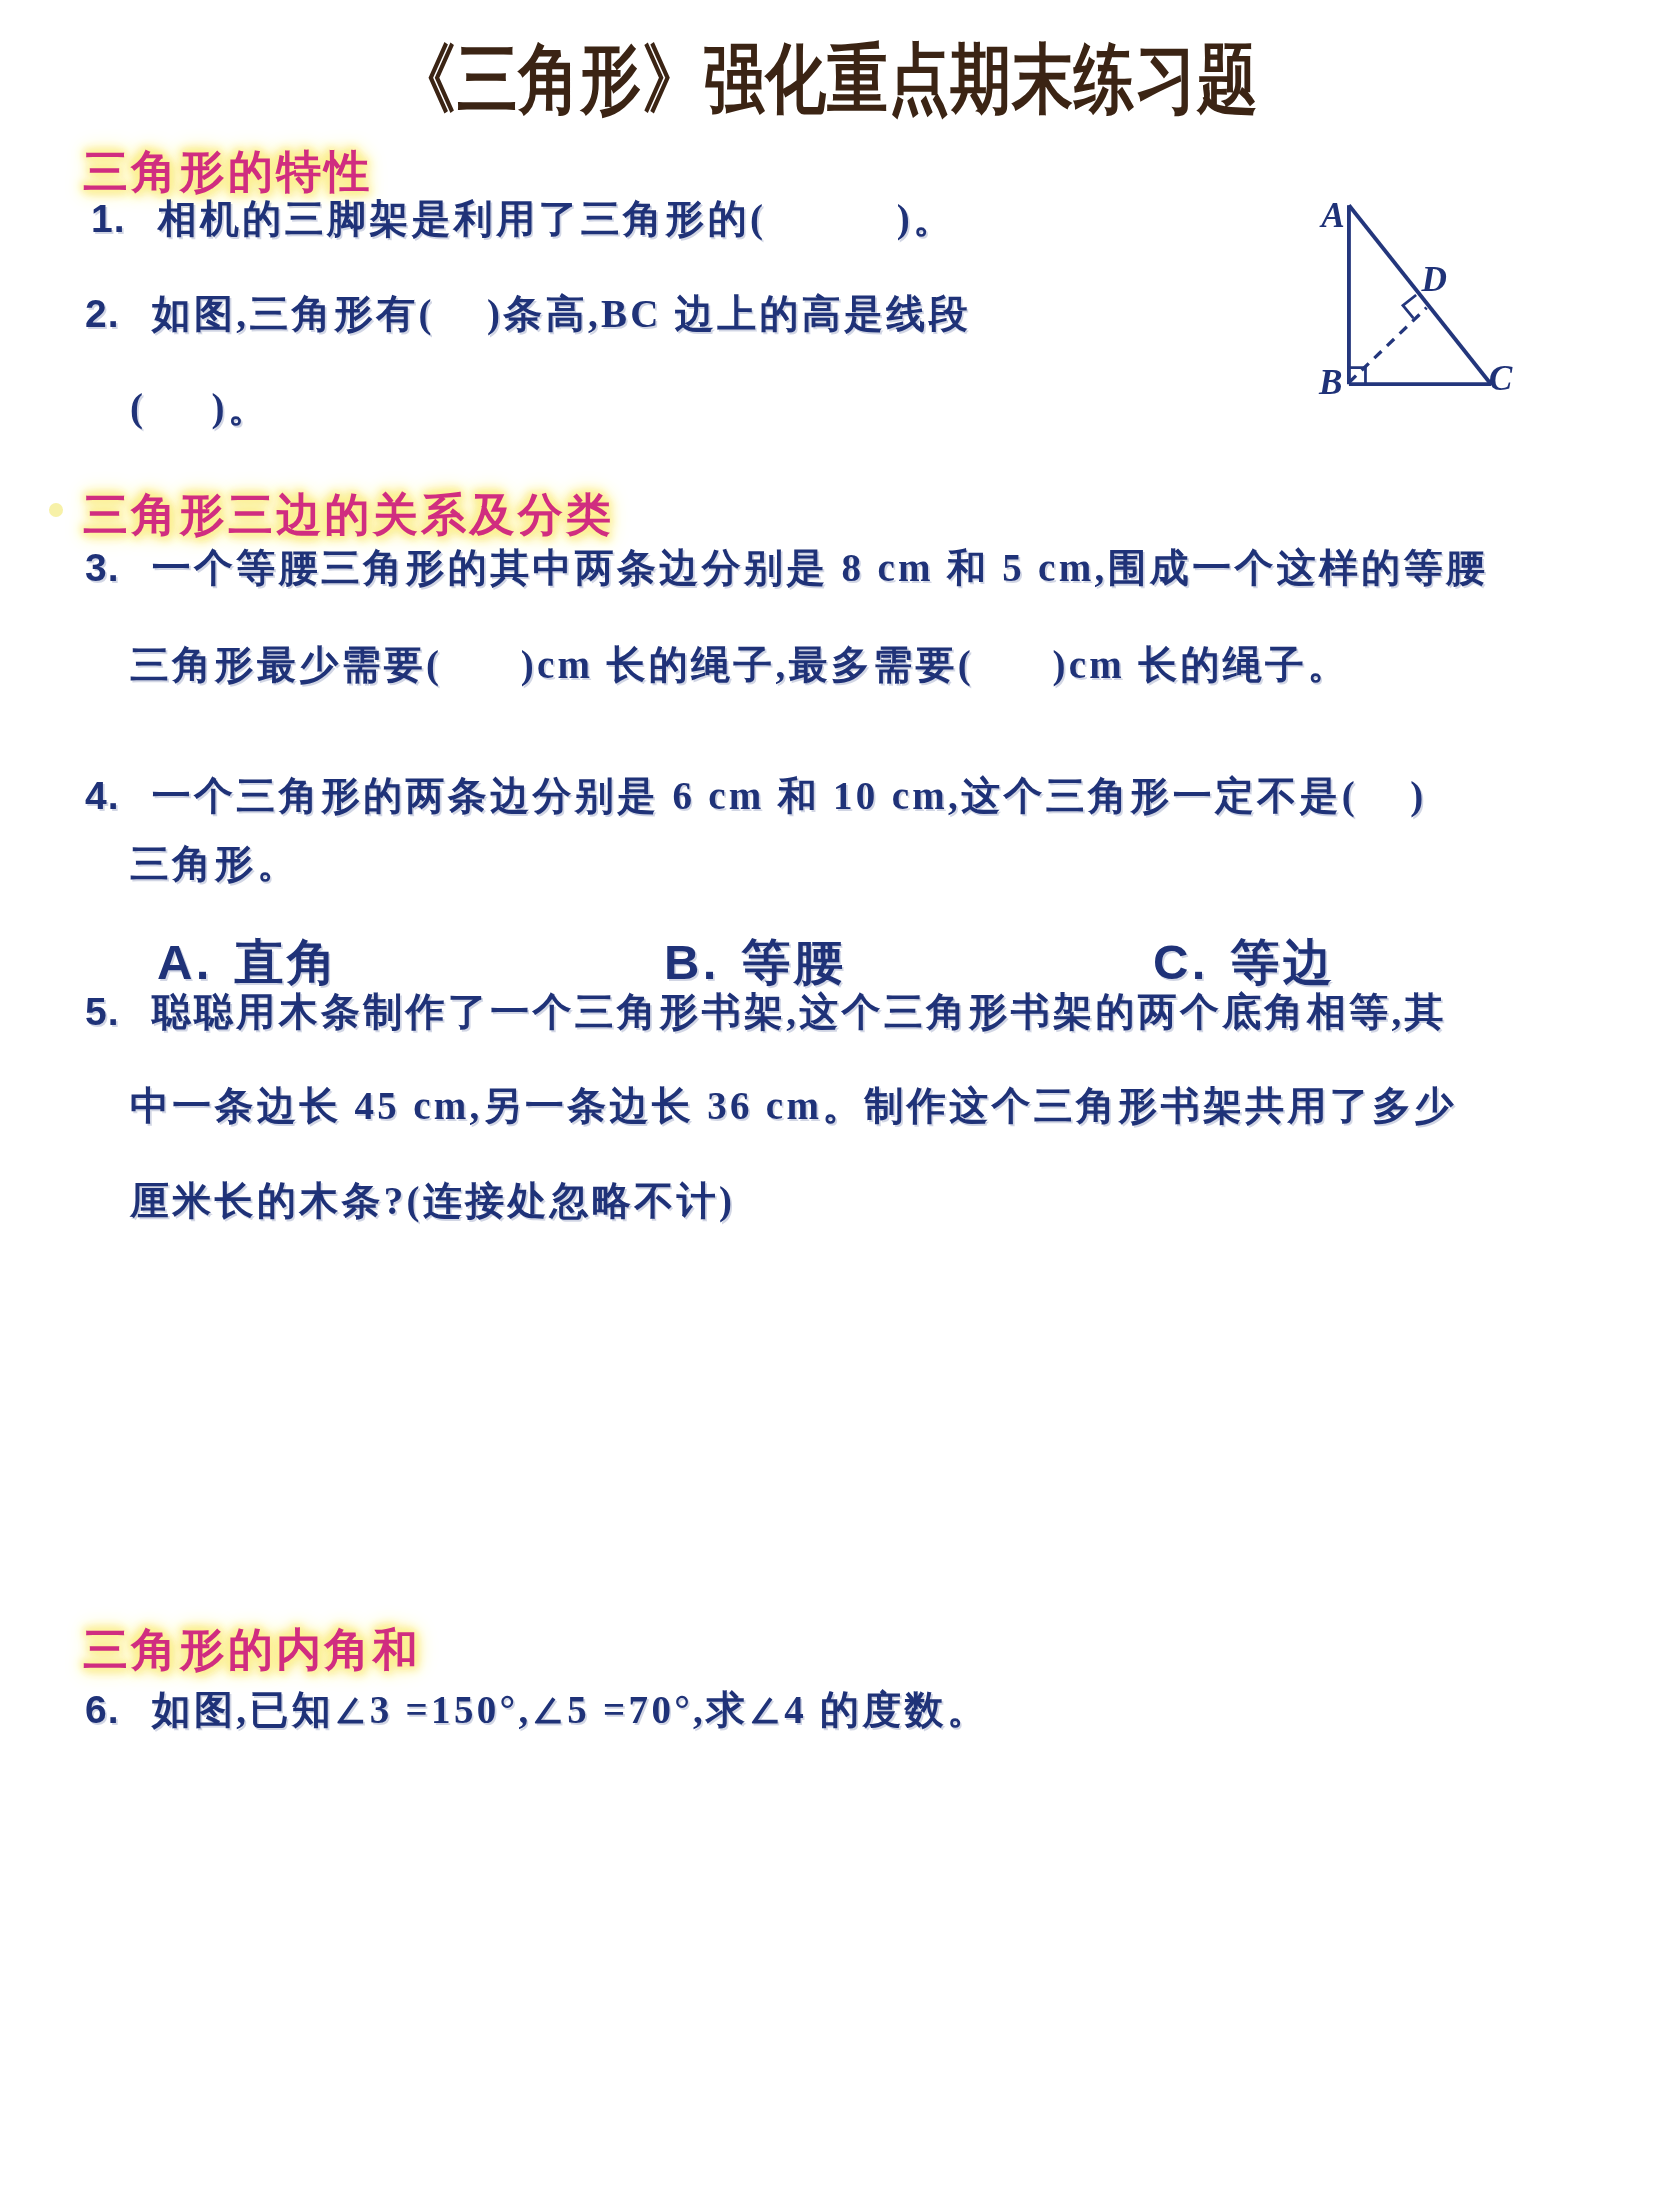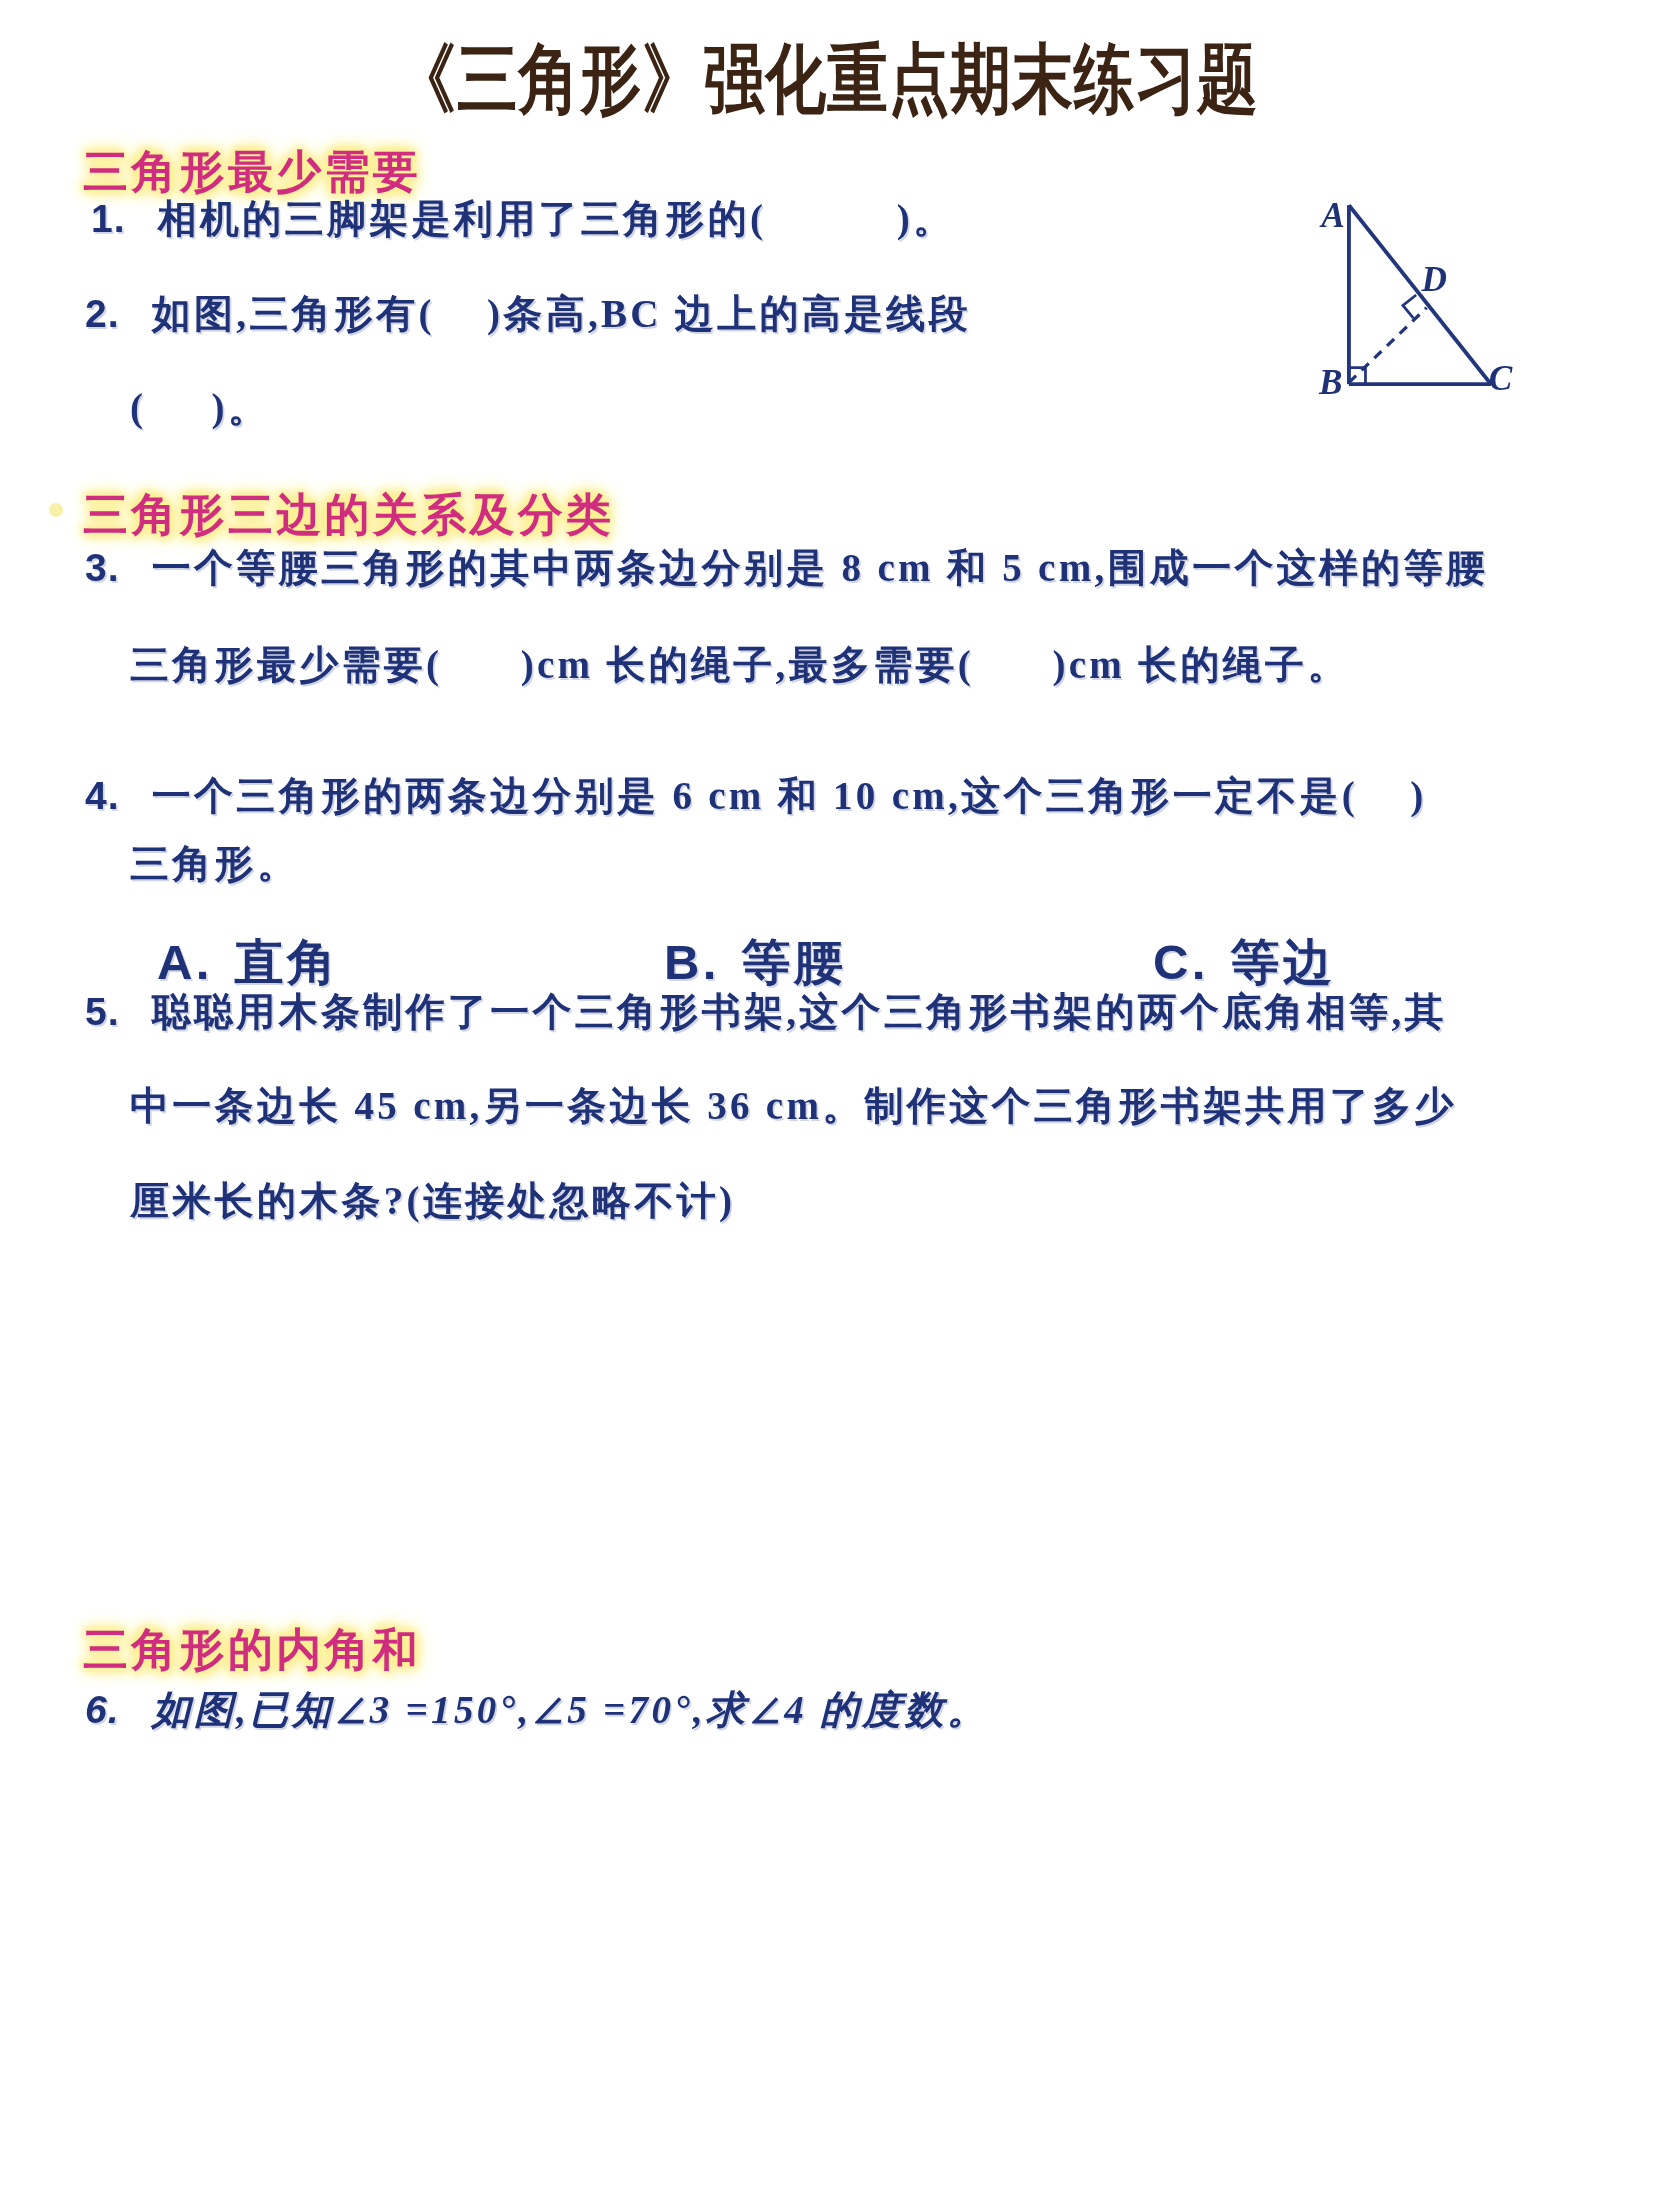--- a/index.html
+++ b/index.html
@@ -78,21 +78,21 @@
     background:#f6ef9f;opacity:0.9;
   }
 </style>
 </head>
 <body>
 
 <div class="page">
 
   <div class="doc-title">《三角形》强化重点期末练习题</div>
 
-  <div class="sec-header" style="left:83px;top:142px;">三角形最少需要</div>
+  <div class="sec-header" style="left:83px;top:142px;">三角形的特性</div>
 
   <div class="qline" style="left:85px;top:192px;margin-left:6px;"><span class="qnum">1.</span><span>相机的三脚架是利用了三角形的(          )。</span></div>
 
   <div class="qline" style="left:85px;top:287px;"><span class="qnum">2.</span><span>如图,三角形有(    )条高,BC 边上的高是线段</span></div>
   <div class="qline" style="left:130px;top:381px;"><span>(     )。</span></div>
 
   <div class="fig" style="left:1279px;top:179px;width:380px;height:265px;">
     <svg viewBox="2320 325 690 480">
       <line class="fig-line" x1="2447" y1="372" x2="2447" y2="697" stroke-width="7"></line>
       <line class="fig-line" x1="2447" y1="697" x2="2705" y2="697" stroke-width="7"></line>
@@ -119,21 +119,21 @@
   <div class="opt" style="left:157px;top:930px;"><span class="olabel">A.</span><span>直角</span></div>
   <div class="opt" style="left:664px;top:930px;"><span class="olabel">B.</span><span>等腰</span></div>
   <div class="opt" style="left:1153px;top:930px;"><span class="olabel">C.</span><span>等边</span></div>
 
   <div class="qline" style="left:85px;top:985px;"><span class="qnum">5.</span><span>聪聪用木条制作了一个三角形书架,这个三角形书架的两个底角相等,其</span></div>
   <div class="qline" style="left:130px;top:1079px;"><span>中一条边长 45 cm,另一条边长 36 cm。制作这个三角形书架共用了多少</span></div>
   <div class="qline" style="left:130px;top:1174px;"><span>厘米长的木条?(连接处忽略不计)</span></div>
 
   <div class="sec-header" style="left:83px;top:1620px;">三角形的内角和</div>
 
-  <div class="qline" style="left:85px;top:1683px;font-style:italic;"><span class="qnum">6.</span><span>如图,已知∠3 =150°,∠5 =70°,求∠4 的度数。</span></div>
+  <div class="qline" style="left:85px;top:1683px;"><span class="qnum">6.</span><span>如图,已知∠3 =150°,∠5 =70°,求∠4 的度数。</span></div>
 
   <div class="fig" style="left:132px;top:1800px;width:243px;height:182px;">
     <svg viewBox="240 3265 440 330">
       <line class="fig-line" x1="312" y1="3282" x2="312" y2="3567" stroke-width="7"></line>
       <line class="fig-line" x1="272" y1="3566" x2="658" y2="3566" stroke-width="7"></line>
       <path class="fig-line" d="M 312 3538 H 340 V 3566" stroke-width="5"></path>
       <line class="fig-line" x1="312" y1="3407" x2="436" y2="3354" stroke-width="7"></line>
       <line class="fig-line" x1="312" y1="3407" x2="551" y2="3565" stroke-width="7"></line>
       <path class="fig-line" d="M 312 3369 A 38 38 0 0 1 312 3445" stroke-width="5"></path>
       <path class="fig-line" d="M 533 3565 A 18 18 0 0 1 569 3565" stroke-width="5"></path>

